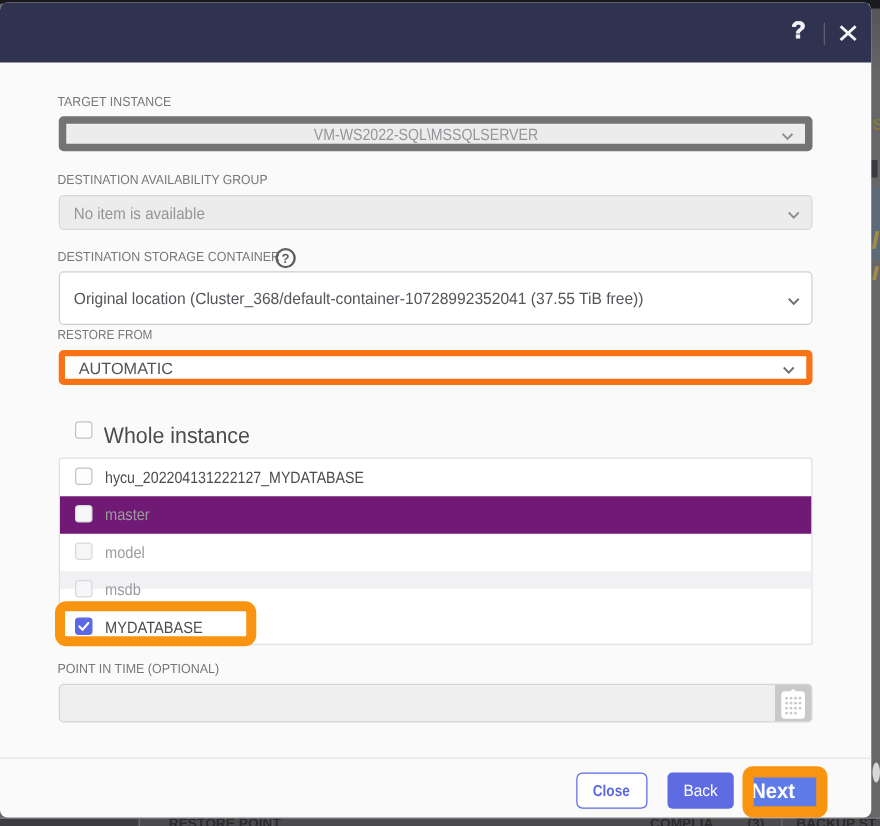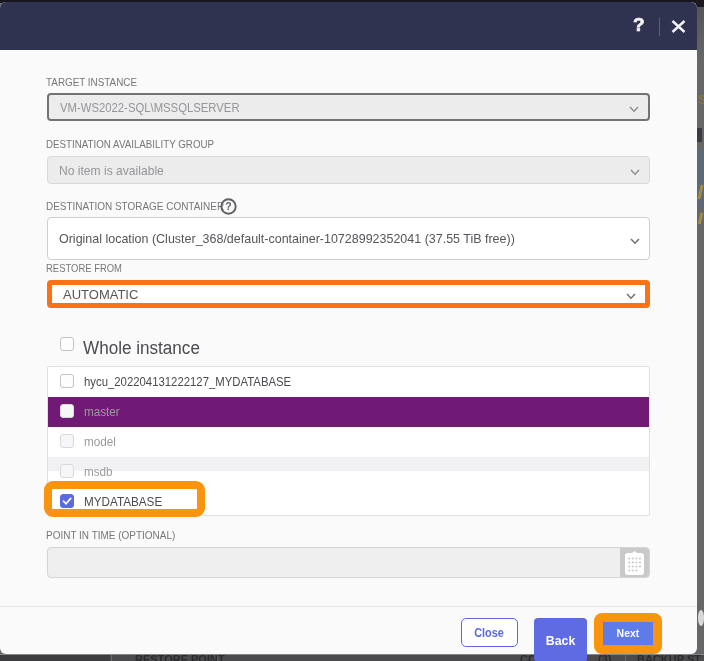--- a/index.html
+++ b/index.html
@@ -43,21 +43,21 @@
 
   <div class="abs" style="left:0;top:0;width:697px;height:48px;background:#2f3350;border-radius:6px 6px 0 0;">
     <div class="abs" style="left:633px;top:12px;font-size:19px;font-weight:bold;color:#f2f2f7;-webkit-text-stroke:0.7px #f2f2f7;">?</div>
     <div class="abs" style="left:659px;top:16px;width:1px;height:18px;background:#5d5f73;"></div>
     <svg class="abs" style="left:671px;top:18px;" width="15" height="13" viewBox="0 0 15 13">
       <path d="M1.5 1 L13.5 12 M13.5 1 L1.5 12" stroke="#f2f2f7" stroke-width="2.4" stroke-linecap="butt"></path>
     </svg>
   </div>
 
   <div class="label abs" style="left:46px;top:74px;transform:scaleX(0.94);">TARGET INSTANCE</div>
-  <div class="sel abs" style="left:47px;top:91px;width:603px;height:28px;background:#ececec;border:2px solid #737373;color:#95959a;">
+  <div class="sel abs" style="left:47px;top:91px;width:603px;height:28px;background:#ececec;border:6px solid #737373;color:#95959a;justify-content:center;">
     <span class="tx" style="transform:scaleX(0.87);">VM-WS2022-SQL\MSSQLSERVER</span>
     <svg class="chev" width="10" height="7" viewBox="0 0 10 7">
         <path d="M1 1 L5 5.2 L9 1" stroke="#8e8e92" stroke-width="1.5" fill="none"></path>
       </svg>
   </div>
 
   <div class="label abs" style="left:46px;top:136px;transform:scaleX(0.93);">DESTINATION AVAILABILITY GROUP</div>
   <div class="sel abs" style="left:47px;top:154px;width:603px;height:28px;background:#ececec;border:1px solid #d8d8d8;color:#95959a;">
     <span class="tx" style="transform:scaleX(0.93);">No item is available</span>
     <svg class="chev" width="10" height="7" viewBox="0 0 10 7">
@@ -139,22 +139,22 @@
             <circle cx="12.4" cy="20.5" r="1.1"></circle>
         </g>
       </svg>
     </div>
   </div>
 
   <div class="abs" style="left:0;top:604px;width:697px;height:1px;background:#e6e6e9;"></div>
   <div class="abs" style="left:461px;top:616px;width:57px;height:29px;background:#ffffff;border:1px solid #5b68e4;border-radius:5px;font-size:12.5px;font-weight:bold;color:#5b68e4;display:flex;align-items:center;justify-content:center;">
       <span style="display:inline-block;transform:scaleX(0.87);">Close</span>
     </div>
-  <div class="abs" style="left:534px;top:616px;width:53px;height:44px;background:#5e6be2;border-radius:4px;font-size:13px;font-weight:bold;color:#ffffff;display:flex;align-items:center;justify-content:center;">
+  <div class="abs" style="left:534px;top:616px;width:53px;height:29px;background:#5e6be2;border-radius:4px;font-size:13px;font-weight:normal;color:#ffffff;display:flex;align-items:center;justify-content:center;">
       <span style="display:inline-block;transform:scaleX(0.95);">Back</span>
     </div>
-  <div class="abs" style="left:600px;top:617px;width:56px;height:28px;background:#5e7be8;border-radius:4px;font-size:11px;font-weight:bold;color:#ffffff;display:flex;align-items:center;justify-content:center;">
+  <div class="abs" style="left:600px;top:617px;width:56px;height:28px;background:#5e7be8;border-radius:4px;font-size:17px;font-weight:bold;color:#ffffff;display:flex;align-items:center;">
       <span style="display:inline-block;transform:scaleX(0.95);">Next</span>
     </div>
 </div>
 
 <div class="abs" style="left:44px;top:481px;width:161px;height:36px;border:8.5px solid #f8940f;border-radius:9px;"></div>
 <div class="abs" style="left:594px;top:613px;width:68px;height:41px;border:9px solid #f8940f;border-radius:8px;"></div>
 
 </body></html>

